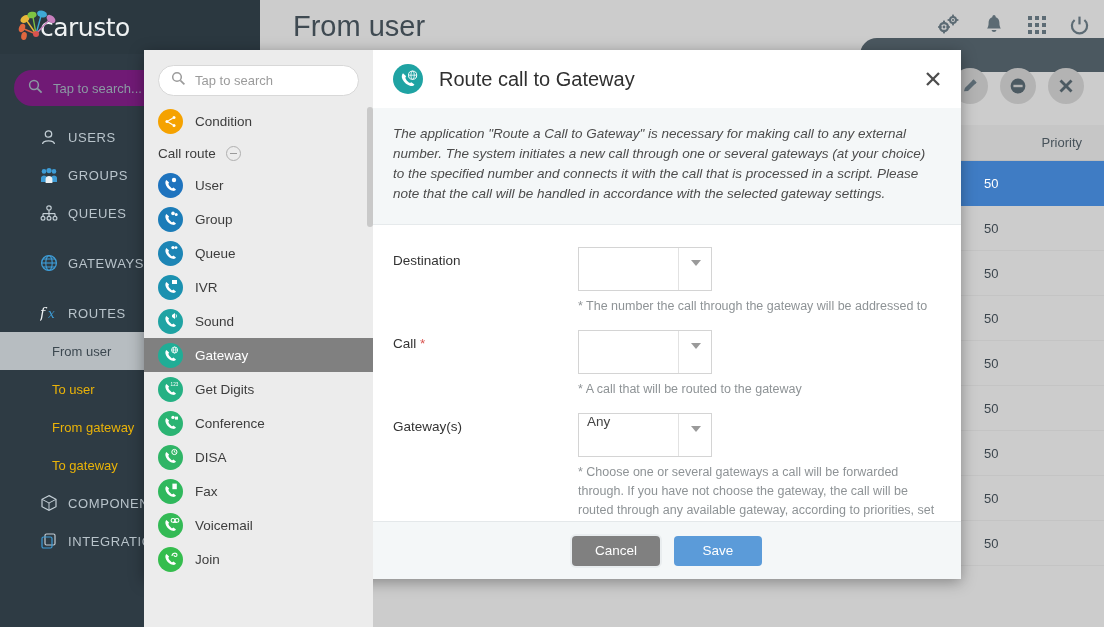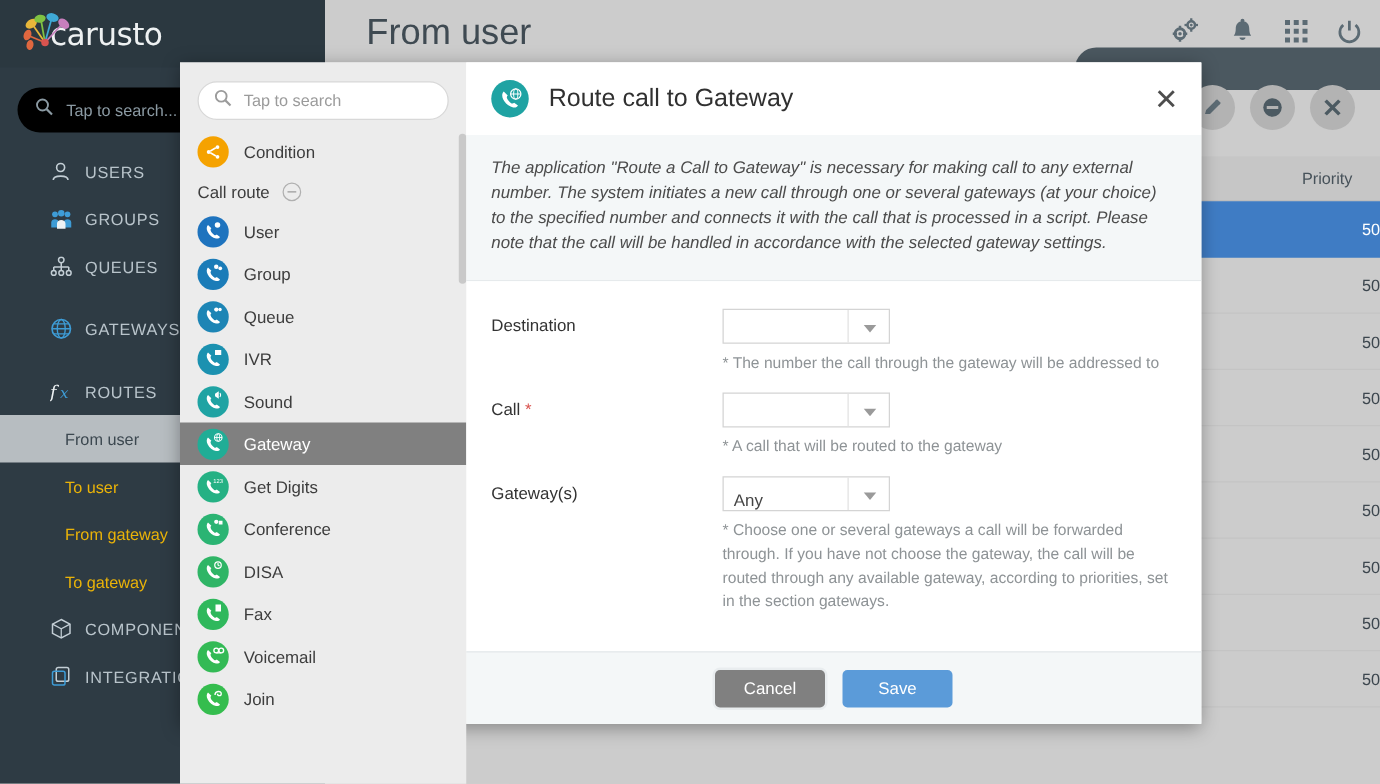--- a/index.html
+++ b/index.html
@@ -20,21 +20,21 @@
     height: 54px; display: flex; align-items: center; padding-left: 16px;
     background: #2b3840;
   }
   .logo-mark { position: relative; width: 46px; height: 38px; flex: none; }
   .logo-text {
     font-size: 25px; color: #eef1f2; letter-spacing: -0.5px;
     margin-left: -22px; font-family: "DejaVu Sans", sans-serif;
   }
   .sb-search {
     margin: 16px 14px 12px 14px; height: 36px; border-radius: 18px;
-    background: #000000; display: flex; align-items: center; padding: 0 14px;
+    background: #701a75; display: flex; align-items: center; padding: 0 14px;
   }
   .sb-search .mag { flex: none; margin-right: 10px; }
   .sb-search-label { color: #8b9aa3; font-size: 13px; }
   .sb-item {
     display: flex; align-items: center; height: 38px; padding-left: 40px;
     color: #b9c4cb; font-size: 13px; letter-spacing: 0.6px; cursor: pointer;
   }
   .sb-item .ico { width: 28px; flex: none; display:flex; align-items:center; }
   .sb-item.gap { margin-top: 12px; }
   .sb-sub {
@@ -80,21 +80,21 @@
     display: flex; height: 45px; align-items: center;
     border-bottom: 1px solid #c4c4c4; position: relative;
     font-size: 13px; color: #3c464e;
   }
   .tbl-row.sel { background: #3f7cc4; color: #fff; border-bottom-color:#3f7cc4; }
   .c-chk { width: 58px; display: flex; justify-content: center; }
   .chkbox { width: 13px; height: 13px; border: 1px solid #8d9499; background: #d6d6d6; }
   .c-status { width: 115px; }
   .c-name { width: 250px; }
   .c-app { flex: 1; }
-  .c-prio { position: absolute; right: 0; width: 120px; text-align: right; }
+  .c-prio { position: absolute; right: 0; width: 120px; text-align: left; }
 
   
   .modal-wrap {
     position: absolute; left: 144px; top: 50px; width: 817px; height: 529px;
     box-shadow: 0 3px 14px rgba(0,0,0,0.35);
     display: flex; background: #ffffff;
   }
   
   .app-list {
     width: 229px; background: #ececec; height: 627px;
@@ -155,22 +155,22 @@
     border-bottom: 1px solid #e6eaec;
   }
   .dlg-body { flex: 1; padding: 22px 20px 0 20px; background: #fff; overflow: hidden; }
   .frm-row { display: flex; margin-bottom: 2px; }
   .frm-label {
     width: 185px; font-size: 13.5px; color: #333; padding-top: 6px; flex: none;
   }
   .req { color: #d9534f; }
   .frm-ctrl { flex: 1; }
   .sel-box {
-    width: 134px; height: 28px; border: 1px solid #d4d4d4; background: #fff;
-    display: flex; align-items: flex-end; position: relative; cursor: pointer;
+    width: 134px; height: 44px; border: 1px solid #d4d4d4; background: #fff;
+    display: flex; align-items: flex-start; position: relative; cursor: pointer;
   }
   .sel-val { font-size: 13.5px; color: #444; padding-left: 8px; }
   .sel-div {
     position: absolute; right: 32px; top: 0; bottom: 0; width: 1px; background: #e2e2e2;
   }
   .caret {
     position: absolute; right: 10px; top: 12px;
     width: 0; height: 0; border-left: 5px solid transparent;
     border-right: 5px solid transparent; border-top: 6px solid #9a9a9a;
   }

